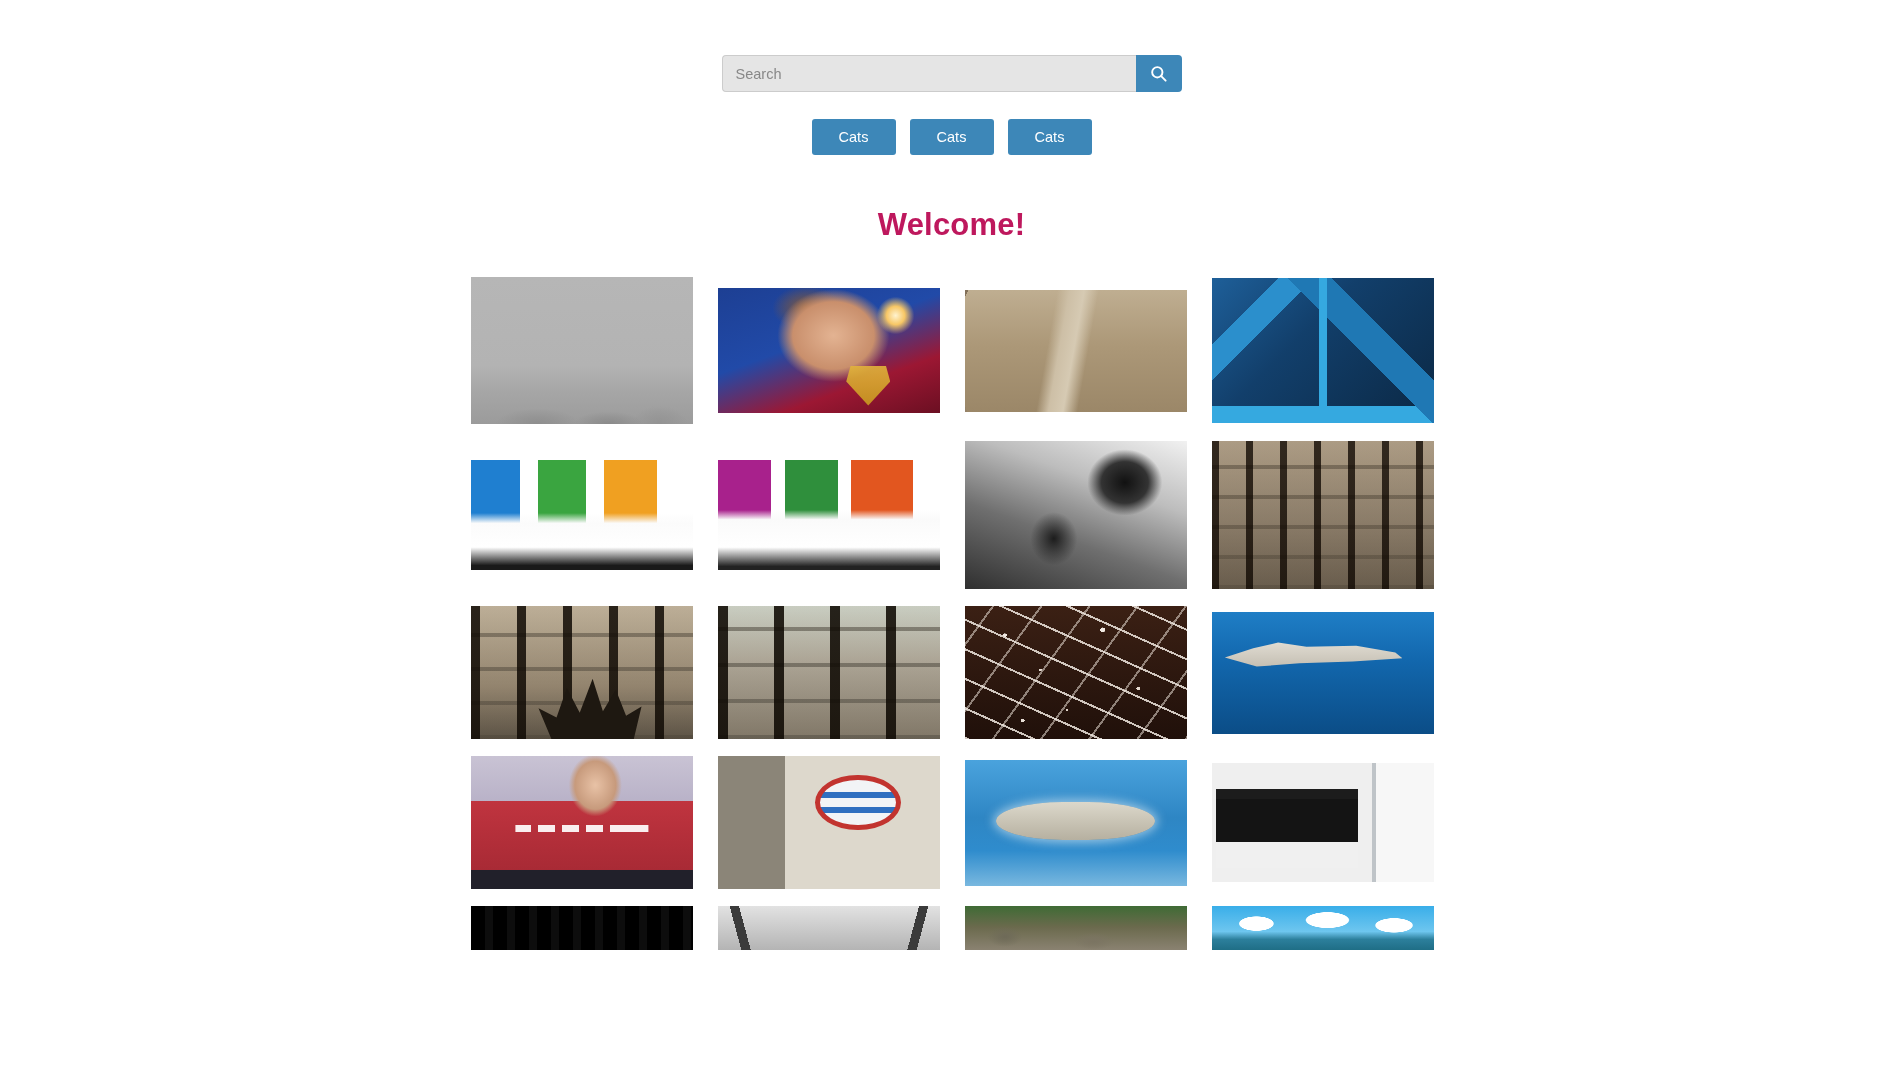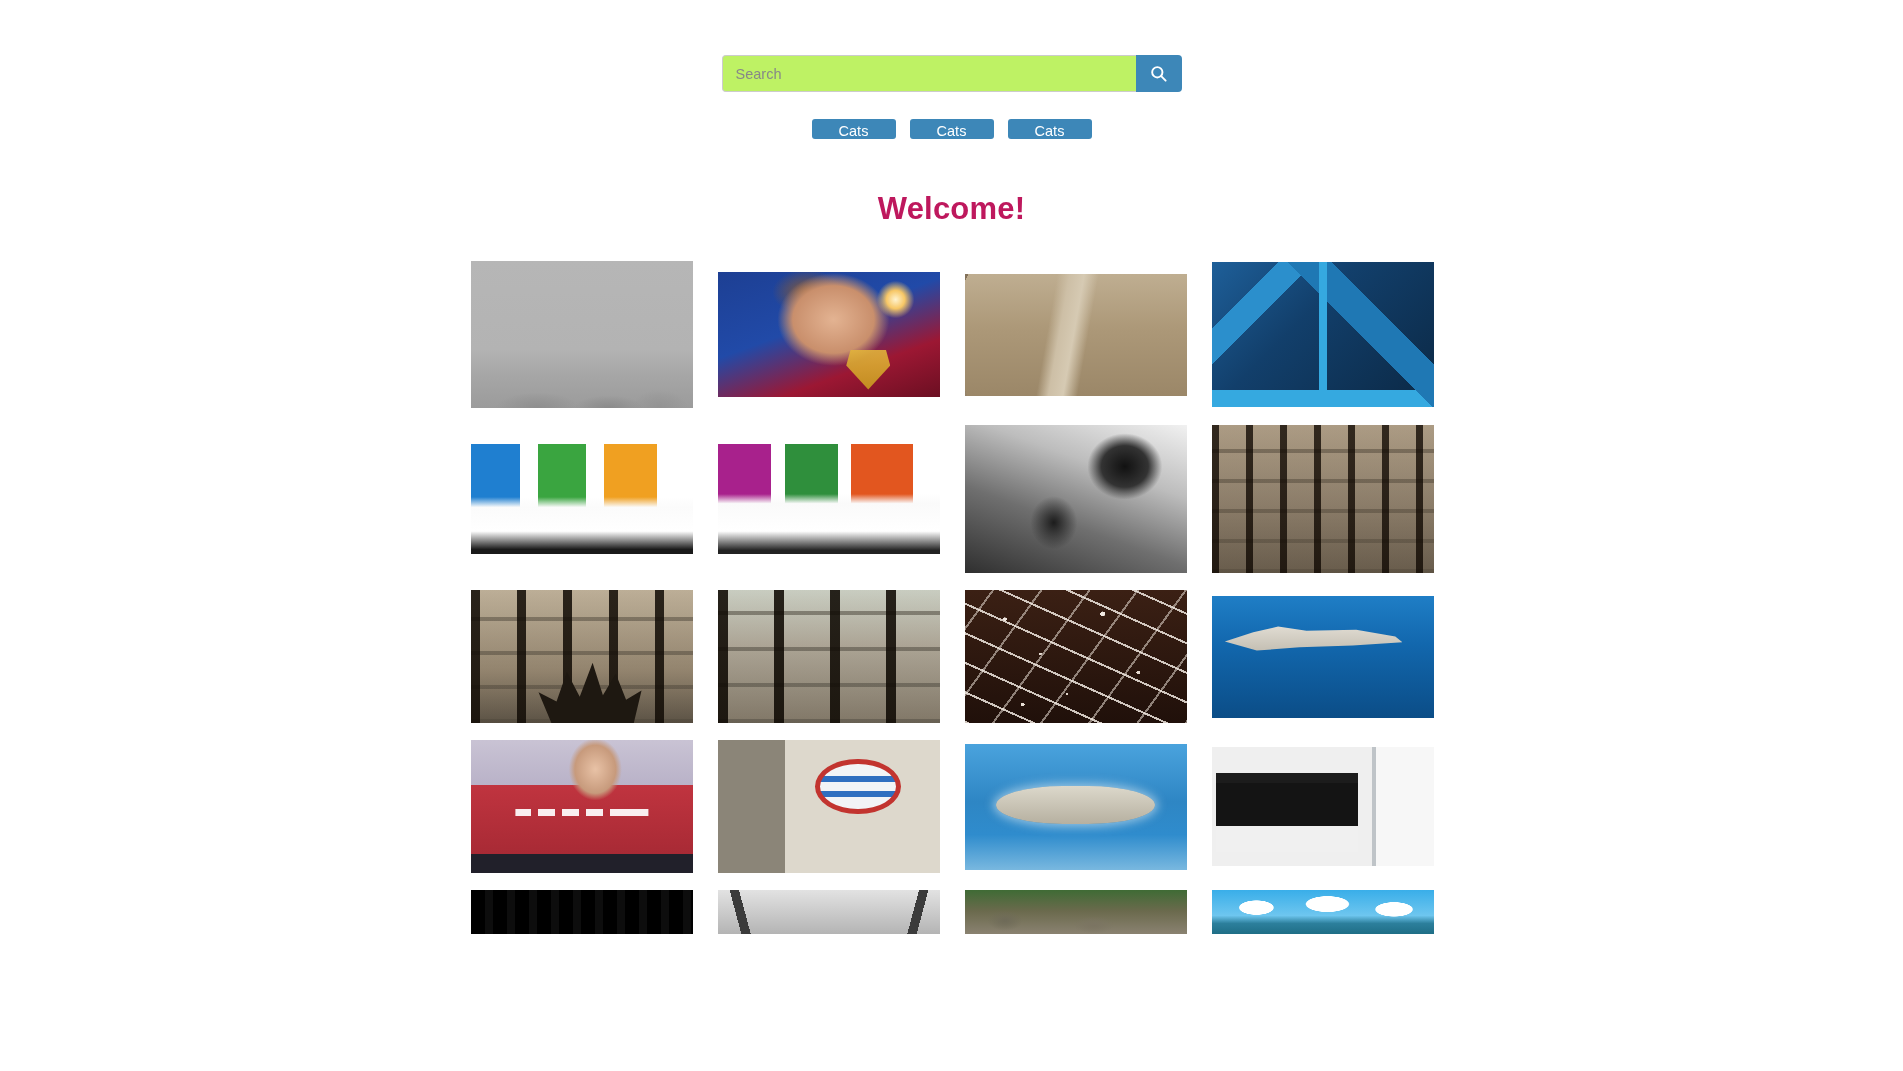--- a/index.html
+++ b/index.html
@@ -37,21 +37,21 @@
     width: 460px;
     height: 37px;
     align-items: stretch;
   }
   .search-input {
     flex: 1 1 auto;
     height: 37px;
     border: 1px solid #ccc;
     border-right: none;
     border-radius: 4px 0 0 4px;
-    background: #bef264;
+    background: #e5e5e5;
     font-size: 14.5px;
     font-family: "Liberation Sans", sans-serif;
     color: #555;
     padding: 0 13px;
     outline: none;
   }
   .search-input::placeholder { color: #888; opacity: 1; }
 
   .search-btn {
     width: 46px;
@@ -69,21 +69,21 @@
 
   
   .cat-row {
     display: flex;
     justify-content: center;
     gap: 14px;
     margin-top: 27px;
   }
   .cat-btn {
     min-width: 84px;
-    height: 20px;
+    height: 36px;
     border: none;
     border-radius: 3px;
     background: #3d87b8;
     color: #ffffff;
     font-size: 14.5px;
     font-family: "Liberation Sans", sans-serif;
     line-height: 24px;
     padding: 0 14px;
     cursor: pointer;
     text-align: center;

